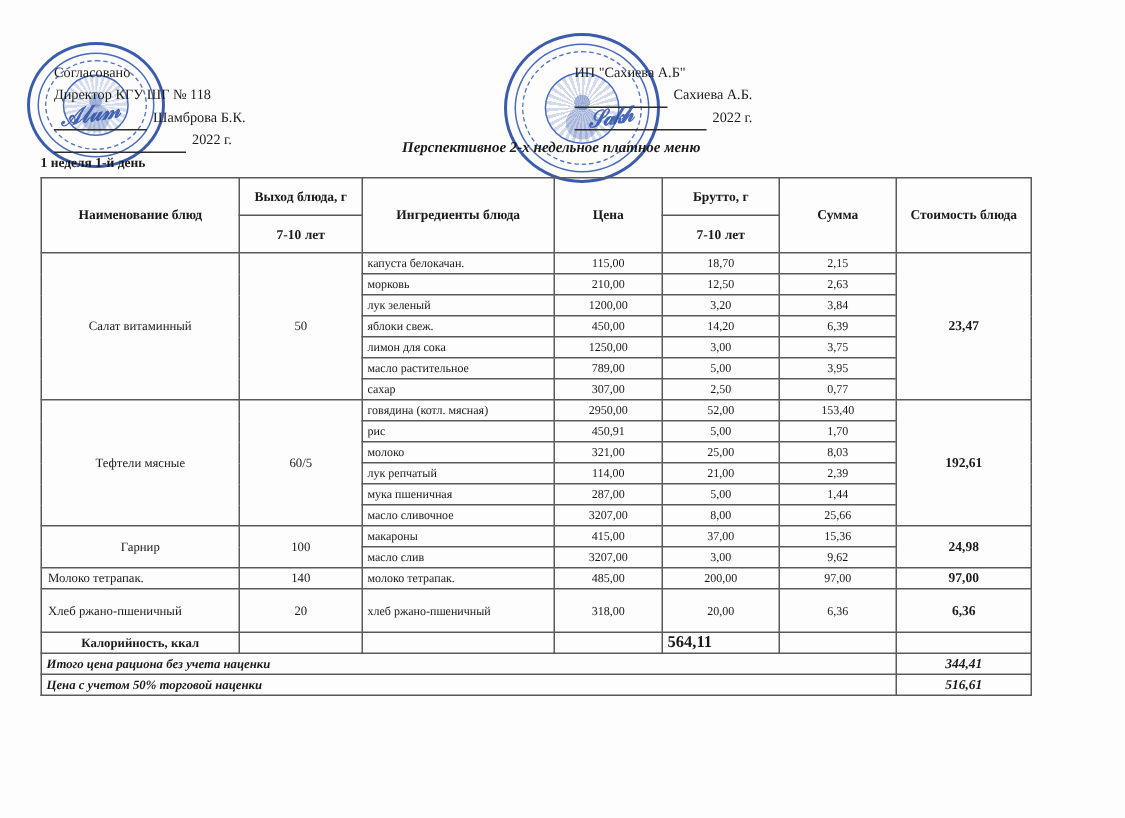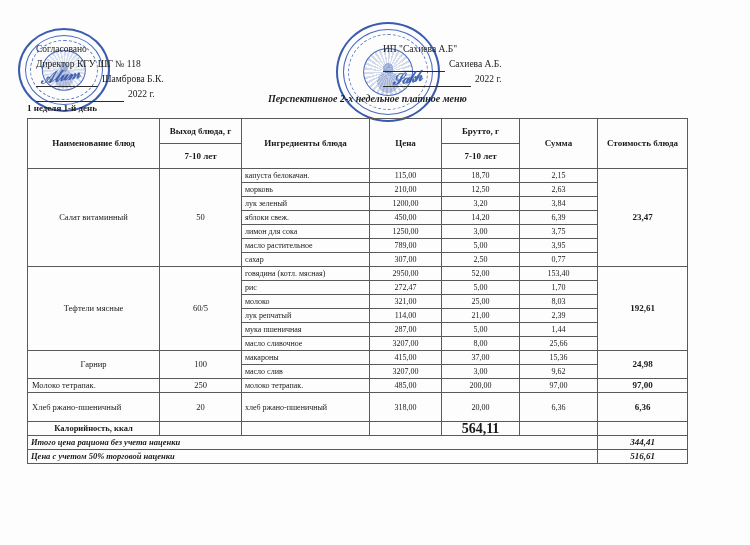--- a/index.html
+++ b/index.html
@@ -186,23 +186,23 @@
     font-weight: bold;
     font-size: 9px;
   }
   td.kcal-label {
     text-align: center;
     font-weight: bold;
     font-size: 8.5px;
     padding-left: 4px;
   }
   td.kcal-val {
-    text-align: center;
-    font-weight: bold;
-    font-size: 14px;
+    text-align: left;
+    font-weight: bold;
+    font-size: 11px;
   }
   td.blank { }
 </style>
 </head>
 <body>
 
 <div class="page">
 
   <div class="approvals">
 
@@ -325,21 +325,21 @@
             <td class="c-name" rowspan="6">Тефтели мясные</td>
             <td class="c-out" rowspan="6">60/5</td>
             <td class="c-ingr">говядина (котл. мясная)</td>
             <td class="c-num">2950,00</td>
             <td class="c-num">52,00</td>
             <td class="c-num">153,40</td>
             <td class="c-cost" rowspan="6">192,61</td>
           </tr>
           <tr>
             <td class="c-ingr">рис</td>
-            <td class="c-num">272,47</td>
+            <td class="c-num">450,91</td>
             <td class="c-num">5,00</td>
             <td class="c-num">1,70</td>
           </tr>
           <tr>
             <td class="c-ingr">молоко</td>
             <td class="c-num">321,00</td>
             <td class="c-num">25,00</td>
             <td class="c-num">8,03</td>
           </tr>
           <tr>
@@ -370,21 +370,21 @@
             <td class="c-cost" rowspan="2">24,98</td>
           </tr>
           <tr>
             <td class="c-ingr">масло слив</td>
             <td class="c-num">3207,00</td>
             <td class="c-num">3,00</td>
             <td class="c-num">9,62</td>
           </tr>
           <tr>
             <td class="c-name left" rowspan="1">Молоко тетрапак.</td>
-            <td class="c-out" rowspan="1">250</td>
+            <td class="c-out" rowspan="1">140</td>
             <td class="c-ingr">молоко тетрапак.</td>
             <td class="c-num">485,00</td>
             <td class="c-num">200,00</td>
             <td class="c-num">97,00</td>
             <td class="c-cost" rowspan="1">97,00</td>
           </tr>
           <tr class="tall">
             <td class="c-name left" rowspan="1">Хлеб ржано-пшеничный</td>
             <td class="c-out" rowspan="1">20</td>
             <td class="c-ingr">хлеб ржано-пшеничный</td>

